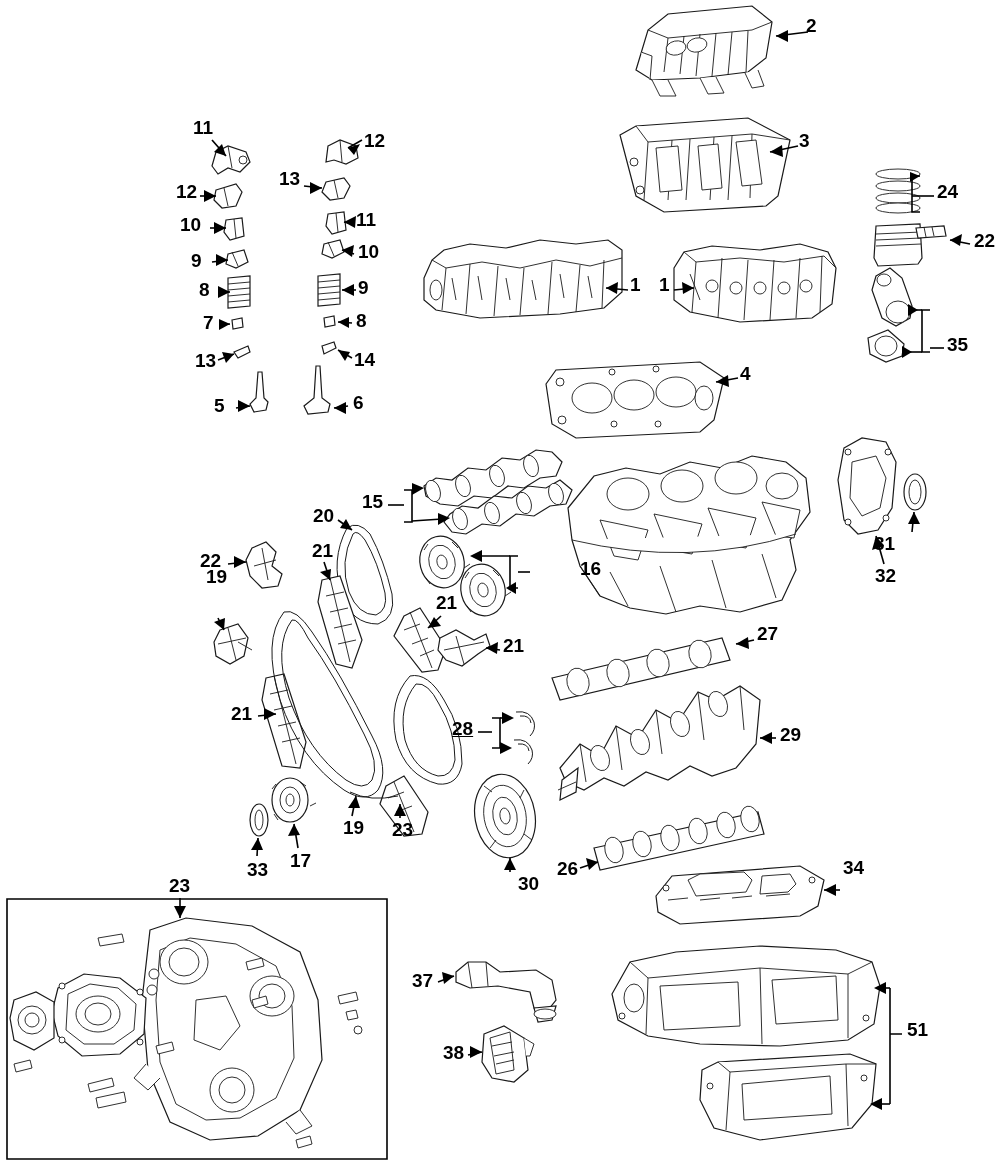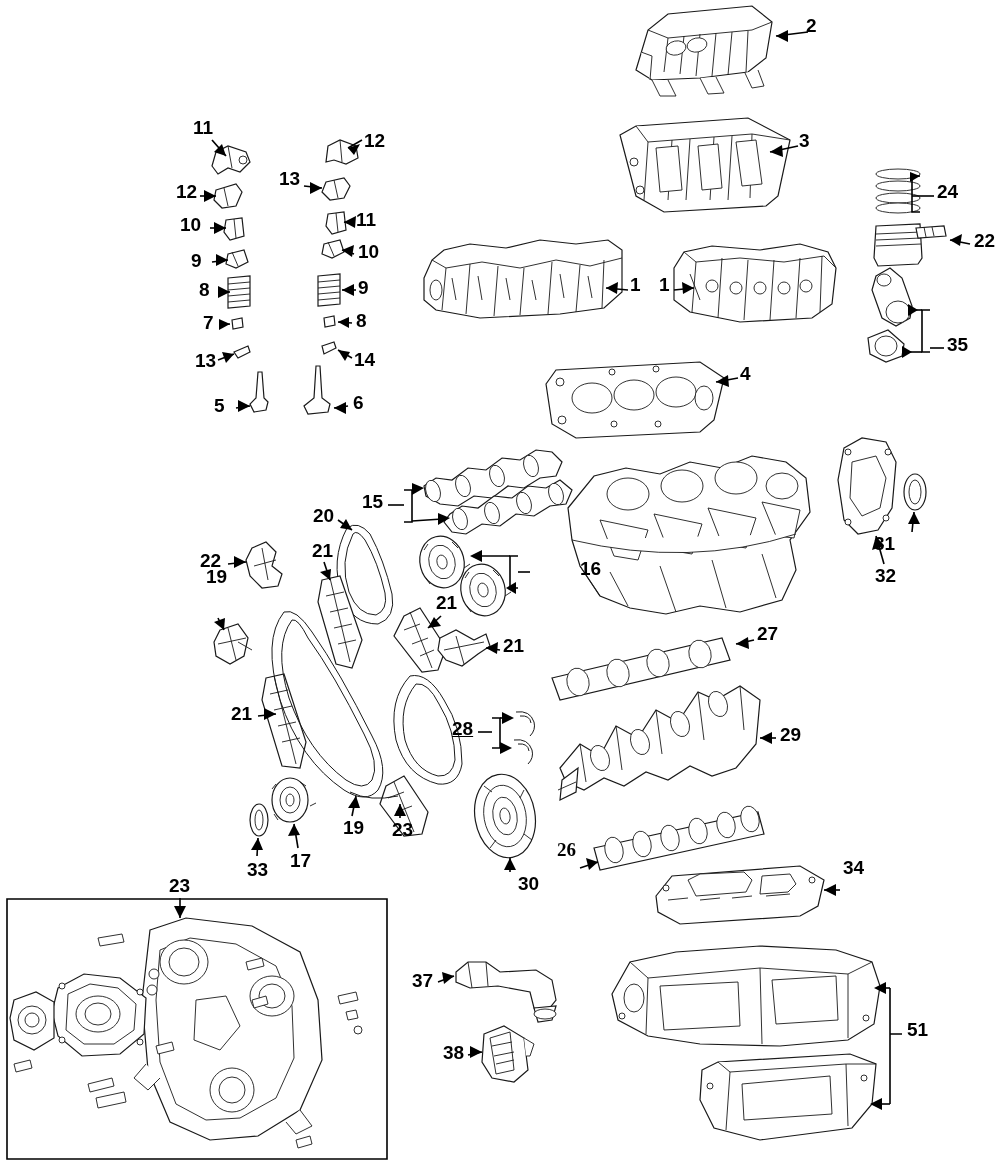--- a/index.html
+++ b/index.html
@@ -683,21 +683,21 @@
   <div class="callout" style="left:503px;  top:636px;">21</div>
   <div class="callout" style="left:231px;  top:704px;">21</div>
   <div class="callout" style="left:392px;  top:820px;">23</div>
   <div class="callout" style="left:343px;  top:818px;">19</div>
   <div class="callout" style="left:290px;  top:851px;">17</div>
   <div class="callout" style="left:247px;  top:860px;">33</div>
 
   <div class="callout" style="left:452px;  top:719px;text-decoration:underline;">28</div>
   <div class="callout" style="left:757px;  top:624px;">27</div>
   <div class="callout" style="left:780px;  top:725px;">29</div>
-  <div class="callout" style="left:557px;  top:840px;font-family:Liberation Serif, serif;">26</div>
+  <div class="callout" style="left:557px;  top:859px;">26</div>
   <div class="callout" style="left:518px;  top:874px;text-align:right;">30</div>
 
   <div class="callout" style="left:937px;  top:182px;text-align:center;">24</div>
   <div class="callout" style="left:974px;  top:231px;">22</div>
   <div class="callout" style="left:947px;  top:335px;">35</div>
   <div class="callout" style="left:874px;  top:534px;">31</div>
   <div class="callout" style="left:875px;  top:566px;">32</div>
   <div class="callout" style="left:843px;  top:858px;">34</div>
   <div class="callout" style="left:907px;  top:1020px;">51</div>
   <div class="callout" style="left:412px;  top:971px;text-align:center;">37</div>

